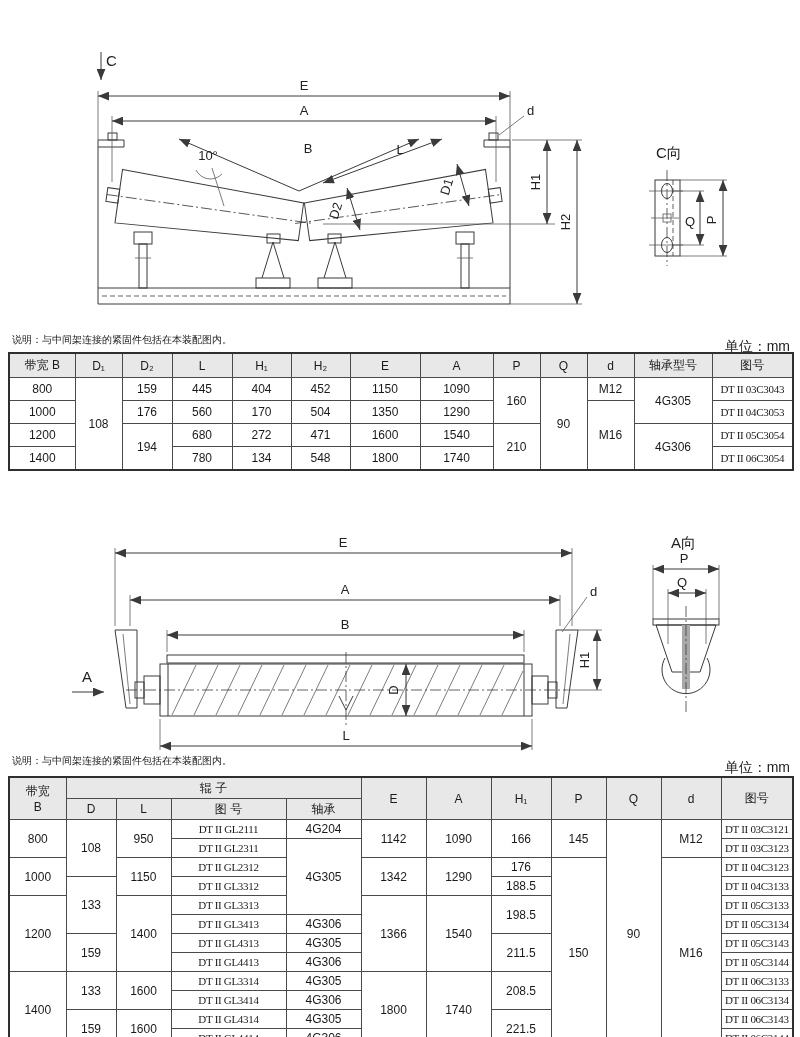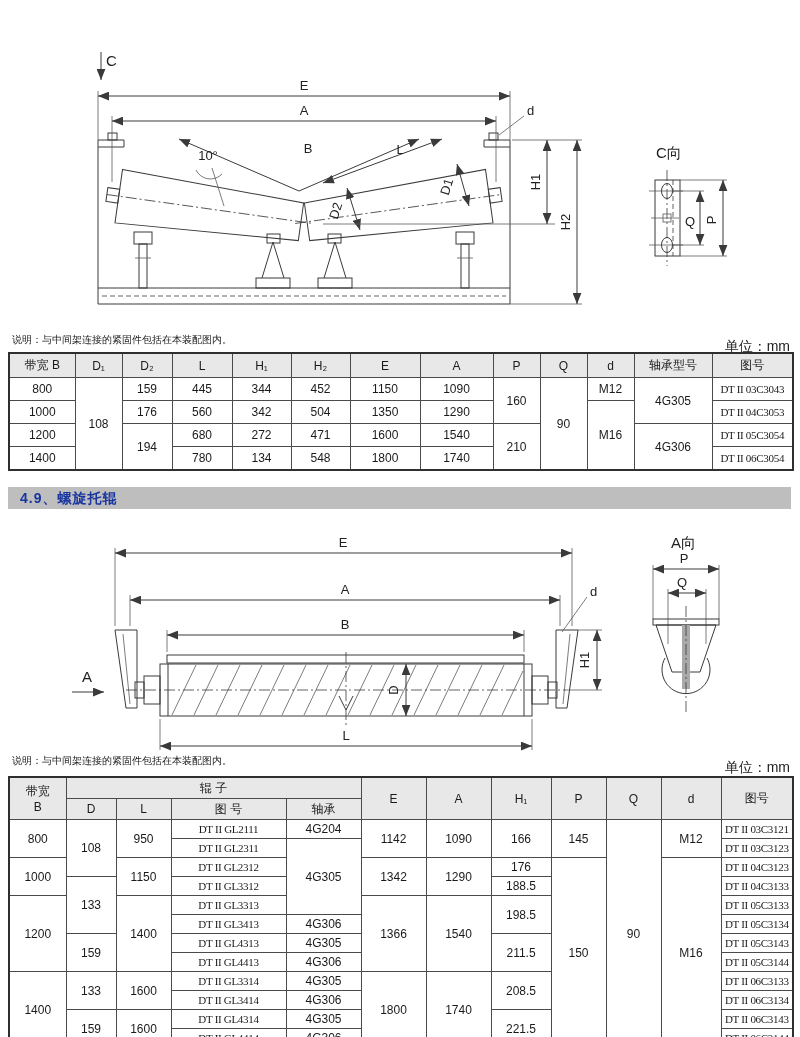--- a/index.html
+++ b/index.html
@@ -207,35 +207,35 @@
       <th>Q</th>
       <th>d</th>
       <th>轴承型号</th>
       <th>图号</th>
     </tr>
     <tr>
       <td>800</td>
       <td rowspan="4">108</td>
       <td>159</td>
       <td>445</td>
-      <td>344</td>
+      <td>404</td>
       <td>452</td>
       <td>1150</td>
       <td>1090</td>
       <td rowspan="2">160</td>
       <td rowspan="4">90</td>
       <td>M12</td>
       <td rowspan="2">4G305</td>
       <td class="f11">DT II 03C3043</td>
     </tr>
     <tr>
       <td>1000</td>
       <td>176</td>
       <td>560</td>
-      <td>342</td>
+      <td>170</td>
       <td>504</td>
       <td>1350</td>
       <td>1290</td>
       <td rowspan="3">M16</td>
       <td class="f11">DT II 04C3053</td>
     </tr>
     <tr>
       <td>1200</td>
       <td rowspan="2">194</td>
       <td>680</td>
@@ -252,21 +252,20 @@
       <td>780</td>
       <td>134</td>
       <td>548</td>
       <td>1800</td>
       <td>1740</td>
       <td class="f11">DT II 06C3054</td>
     </tr>
   </tbody>
     </table>
 
-  <div class="titlebar" style="top:487px">4.9、螺旋托辊</div>
 
   <svg width="780" height="238" viewBox="0 0 780 238" style="top:514px;left:10px">
 
     <g>
       <text class="lbl2" x="72" y="168">A</text>
       <line class="ln" x1="62" y1="178" x2="94" y2="178" marker-end="url(#ar)"></line>
     </g>
 
     <g>
       <polygon class="ln" points="105,116 127,116 127,194 116,194"></polygon>

